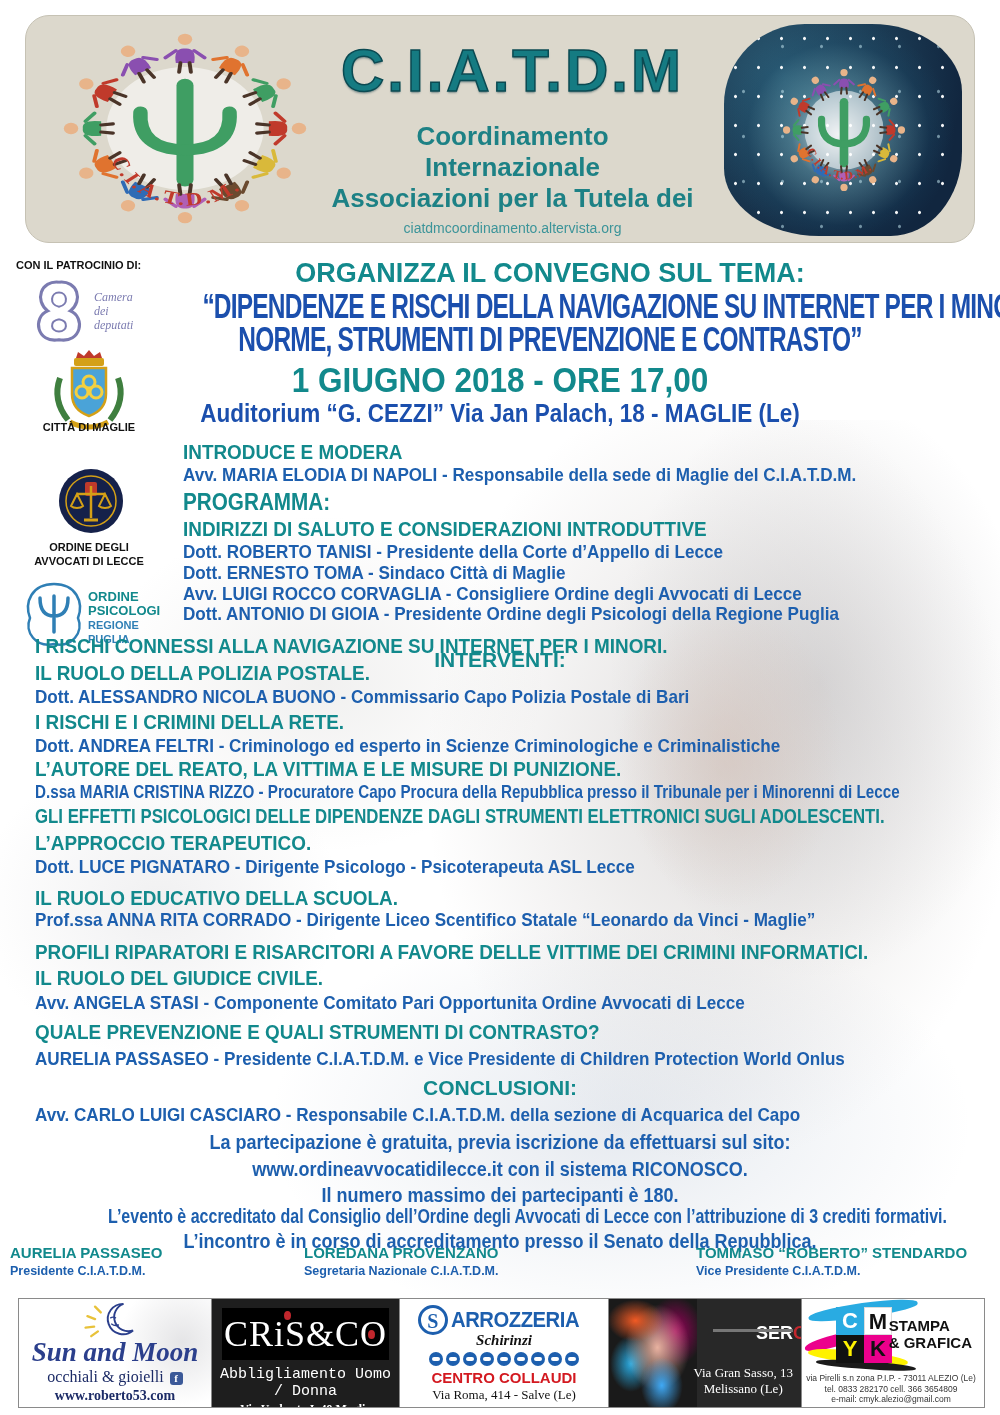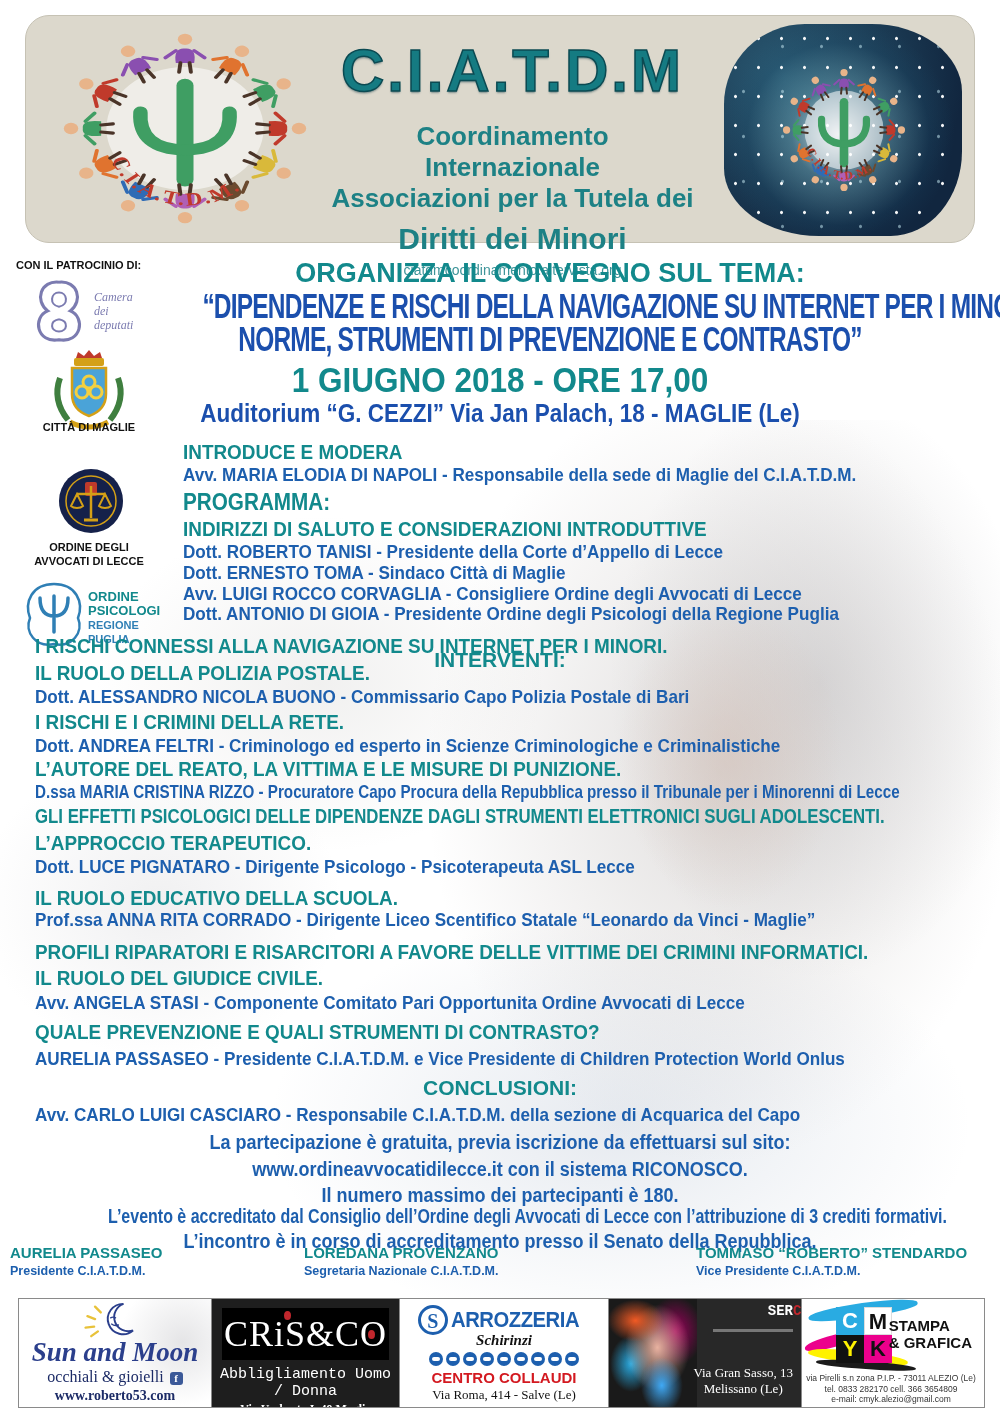--- a/index.html
+++ b/index.html
@@ -119,21 +119,21 @@
   .carr-serv{font-size:15px;font-weight:bold;color:#d31920;margin-top:3px;}
   .carr-addr{font-family:"Liberation Serif",serif;font-size:13px;color:#111;margin-top:1px;}
   .p-ser{width:193px;background:#282828;}
   .ser-face{position:absolute;left:0;top:0;width:46%;height:100%;
      background:
        radial-gradient(30px 40px at 60% 80%, #3fa9f5, transparent 70%),
        radial-gradient(40px 30px at 30% 20%, #f15a24, transparent 70%),
        radial-gradient(45px 60px at 55% 45%, #e8b2a0, transparent 72%),
        radial-gradient(40px 50px at 75% 30%, #9e005d, transparent 70%),
        radial-gradient(30px 40px at 25% 60%, #29abe2, transparent 70%),#1a1a1a;}
-  .ser-logo{position:absolute;right:8px;top:4px;font-family:Liberation Mono, monospace;font-weight:bold;font-size:14px;}
+  .ser-logo{position:absolute;right:8px;top:24px;font-family:Liberation Sans, sans-serif;font-weight:bold;font-size:18px;}
   .ser-logo .w{color:#fff;}
   .ser-logo .r{color:#c1272d;}
   .ser-bar{position:absolute;right:8px;top:30px;width:80px;height:3px;background:#777;}
   .ser-addr{position:absolute;right:8px;bottom:10px;text-align:center;font-family:"Liberation Serif",serif;
      font-size:13px;color:#fff;line-height:16px;}
   .p-cmyk{width:178px;background:#fff;border-right:none;text-align:center;}
   .cmyk-wrap{position:relative;height:72px;}
   .swoosh{position:absolute;border-radius:50% 50% 40% 40%;}
   .sw-c{left:6px;top:4px;width:110px;height:14px;background:#29abe2;transform:rotate(-8deg);}
   .sw-m{left:2px;top:36px;width:60px;height:12px;background:#ec008c;transform:rotate(-14deg);}
@@ -191,21 +191,20 @@
   <div class="photo"></div>
 
   <div class="hdr">
     <svg class="ring-left" viewBox="0 0 200 200" preserveAspectRatio="none">
         <use href="#kidring" xlink:href="#kidring"></use>
       </svg>
     <div class="hdr-center">
       <div class="hdr-title">C.I.A.T.D.M</div>
       <div class="hdr-sub1">Coordinamento Internazionale</div>
       <div class="hdr-sub2">Associazioni per la Tutela dei</div>
-      <div class="hdr-sub3">Diritti dei Minori</div>
       <div class="hdr-url">ciatdmcoordinamento.altervista.org</div>
     </div>
     <div class="starblob">
       <svg viewBox="0 0 200 200">
           <use href="#kidring" xlink:href="#kidring"></use>
         </svg>
     </div>
   </div>
 
   <div class="patro-label">CON IL PATROCINIO DI:</div>

